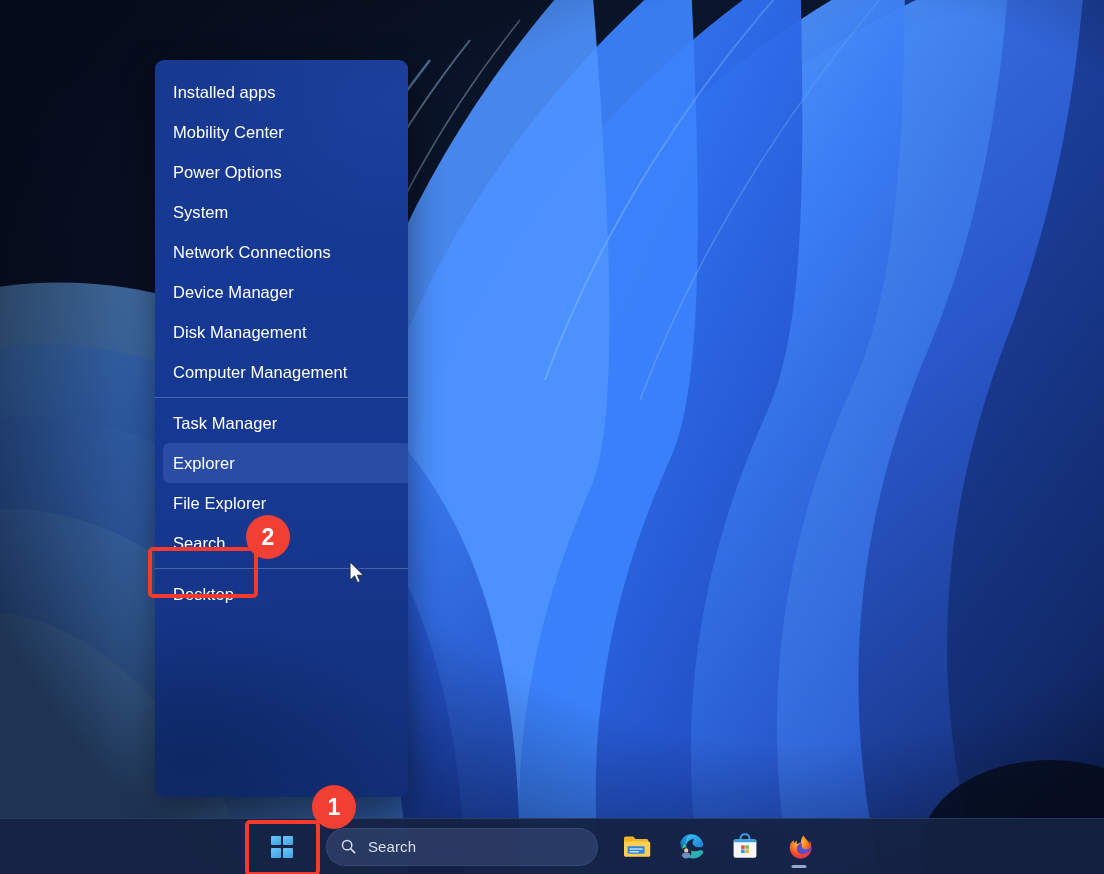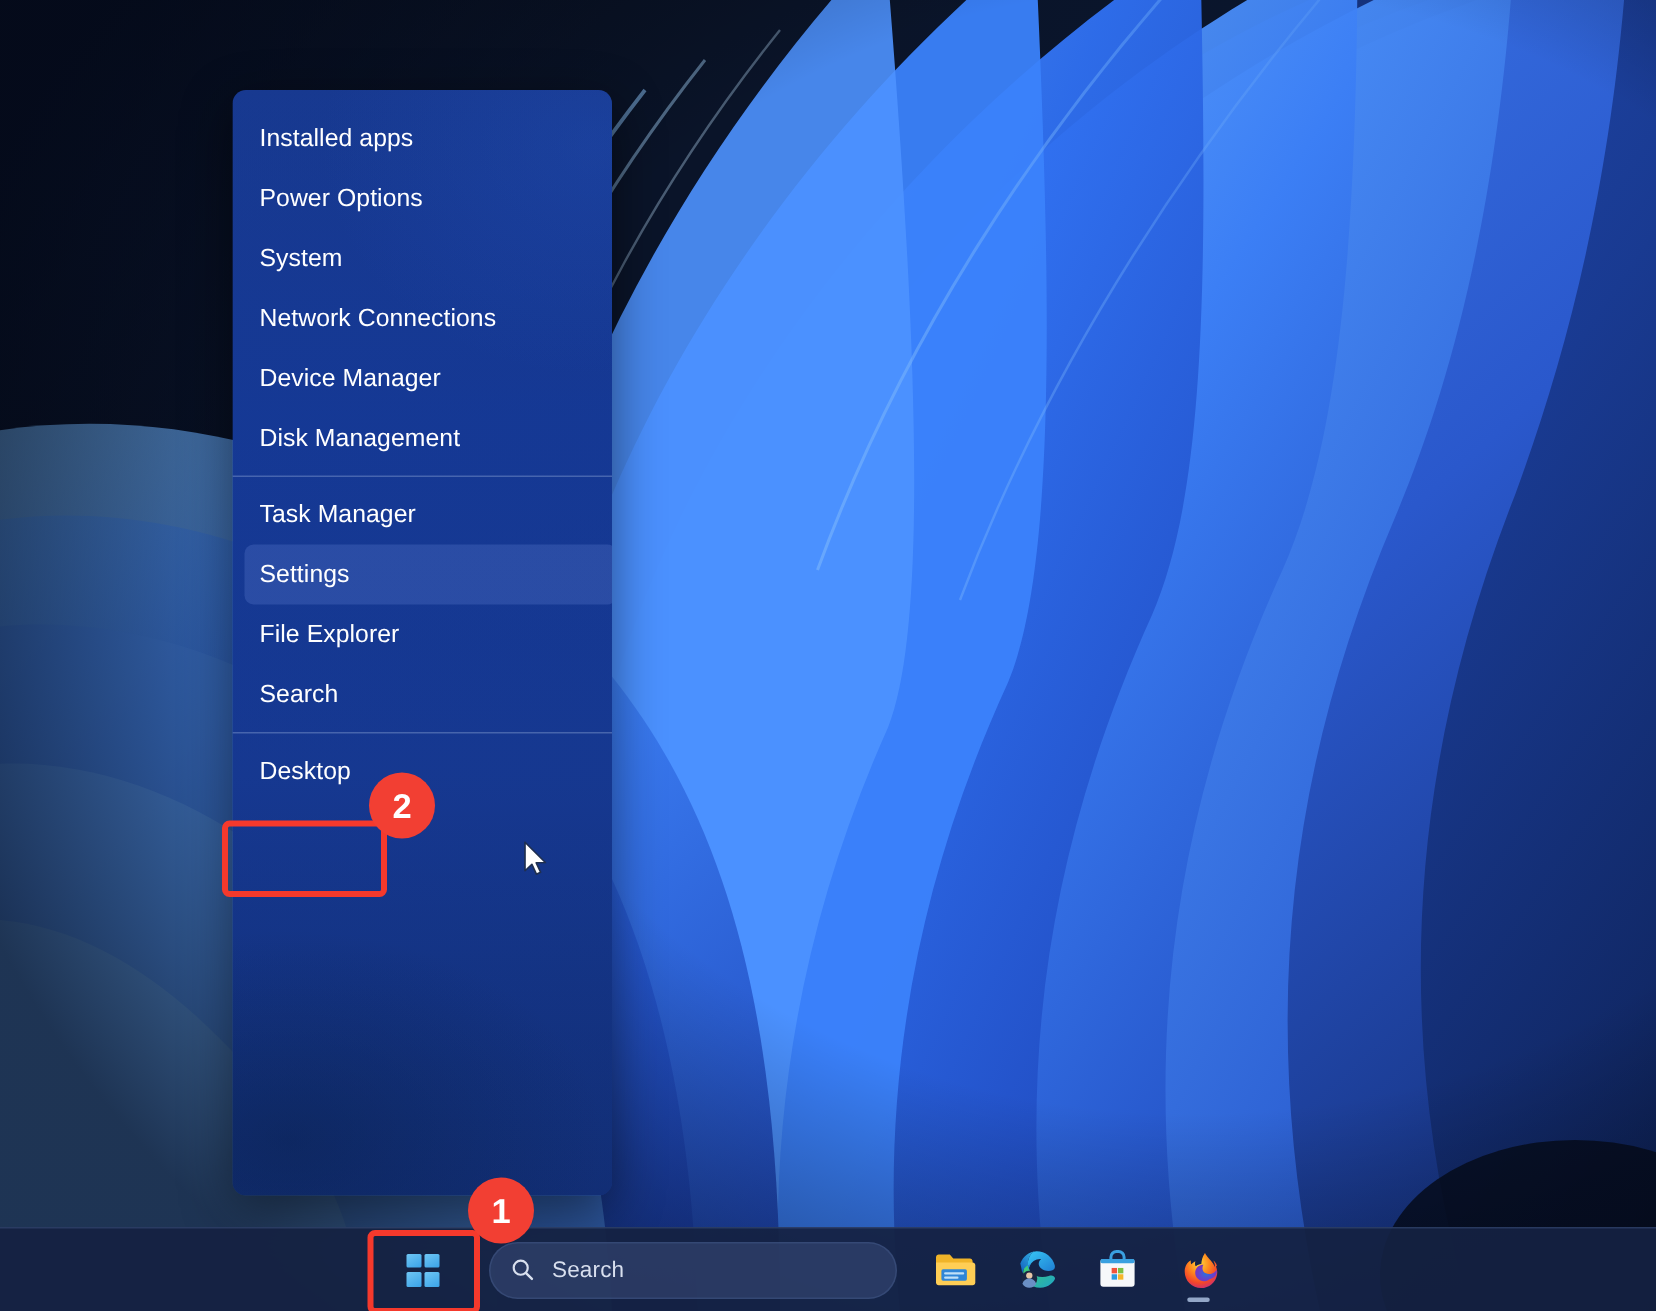--- a/index.html
+++ b/index.html
@@ -270,44 +270,50 @@
     </svg>
   </div>
 
   <div id="winx-menu">
 
     <div>
       <div class="menu-item">
         <span>Installed apps</span>
       </div>
       <div class="menu-item">
+        <span>Mobility Center</span>
+      </div>
+      <div class="menu-item">
         <span>Power Options</span>
       </div>
       <div class="menu-item">
         <span>System</span>
       </div>
       <div class="menu-item">
         <span>Network Connections</span>
       </div>
       <div class="menu-item">
         <span>Device Manager</span>
       </div>
       <div class="menu-item">
         <span>Disk Management</span>
       </div>
+      <div class="menu-item">
+        <span>Computer Management</span>
+      </div>
     </div>
 
     <div class="menu-sep"></div>
 
     <div>
       <div class="menu-item">
         <span>Task Manager</span>
       </div>
       <div class="menu-item hovered">
-        <span>Settings</span>
+        <span>Explorer</span>
       </div>
       <div class="menu-item">
         <span>File Explorer</span>
       </div>
       <div class="menu-item">
         <span>Search</span>
       </div>
     </div>
 
     <div class="menu-sep"></div>

